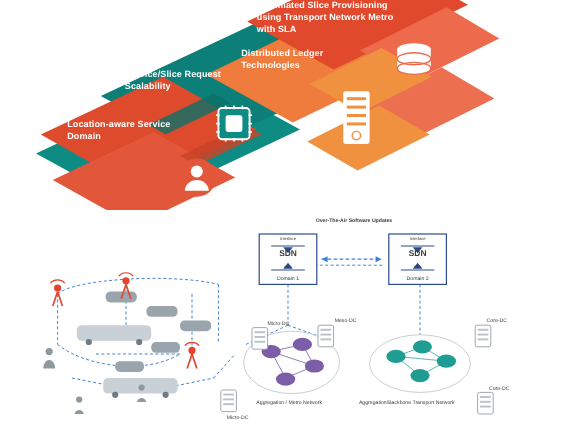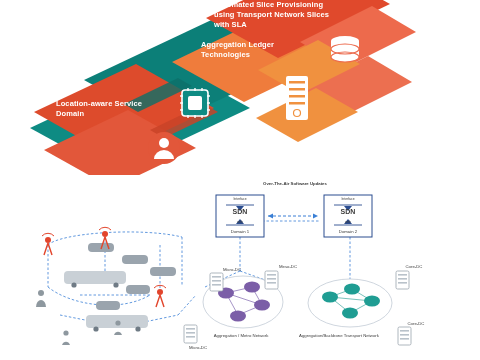--- a/index.html
+++ b/index.html
@@ -88,22 +88,23 @@
         </g>
 
         <g transform="translate(148,132)">
           <circle cx="16" cy="16" r="16" fill="#e2573a"></circle>
           <circle cx="16" cy="11" r="5" fill="#ffffff"></circle>
           <path d="M6,27 A10,9 0 0 1 26,27 Z" fill="#ffffff"></path>
         </g>
       </g>
     </svg>
 
-    <div class="label" style="left:214px;top:0px;width:120px;">Automated Slice Provisioning using Transport Network Slices with SLA</div>
-    <div class="label" style="left:201px;top:40px;width:108px;">Aggregation Ledger Technologies</div>
+    <div class="label" style="left:214px;top:0px;width:120px;">Automated Slice Provisioning using Transport Network Metro with SLA</div>
+    <div class="label" style="left:201px;top:40px;width:108px;">Distributed Ledger Technologies</div>
+    <div class="label" style="left:104px;top:57px;width:102px;">Service/Slice Request Scalability</div>
     <div class="label" style="left:56px;top:99px;width:104px;">Location-aware Service Domain</div>
   </div>
 
   <div class="net">
     <svg width="480" height="185">
 
       <g stroke="#3a7fd5" stroke-width="0.8" fill="none" stroke-dasharray="2.5,2">
         <line x1="262" y1="46" x2="320" y2="46"></line>
         <line x1="240" y1="62" x2="240" y2="96"></line>
         <line x1="350" y1="62" x2="350" y2="110"></line>

